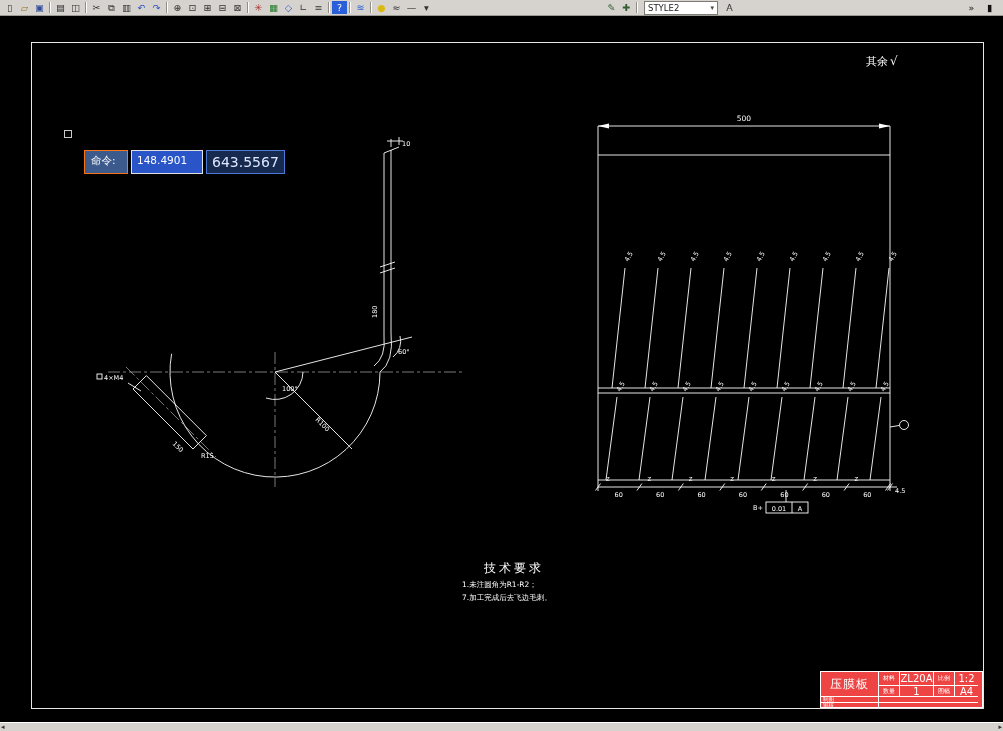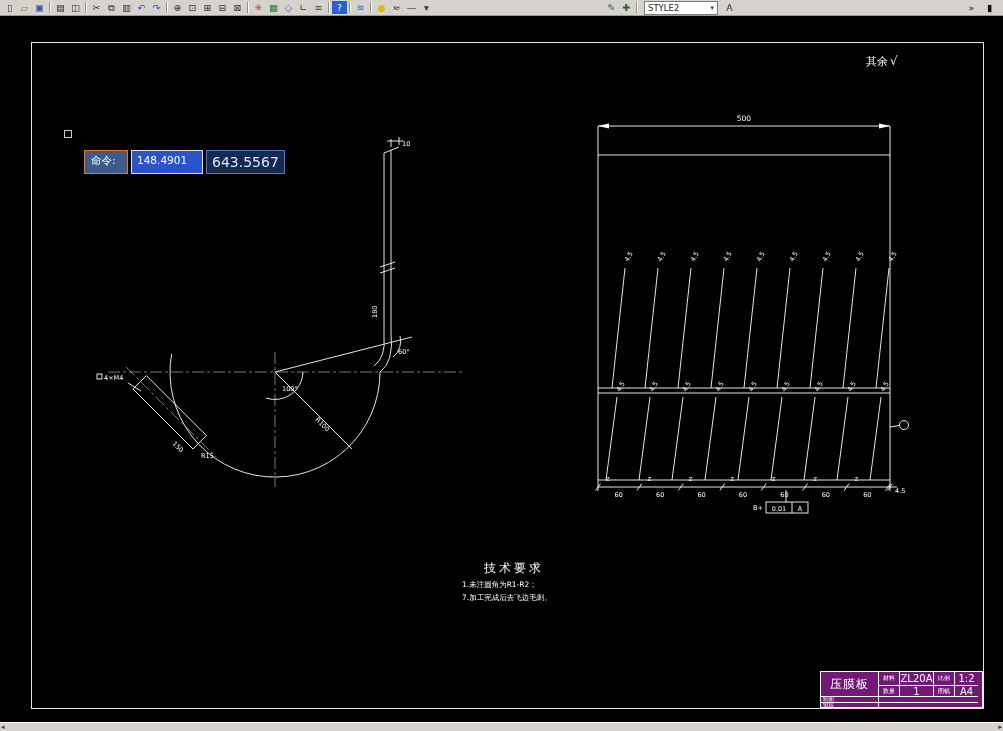--- a/index.html
+++ b/index.html
@@ -46,21 +46,21 @@
 
   .techreq{position:absolute;left:462px;top:560px;color:#fff;z-index:5}
   .tech-title{font-size:12px;letter-spacing:3px;margin-left:22px}
   .tech-line{font-size:7.5px;margin-top:3px}
   .tech-line:first-of-type{margin-top:16px}
 
   
   .tblock{position:absolute;left:820px;top:671px;width:163px;height:37px;
           border:1.5px solid #fff;z-index:5;color:#fff;display:grid;
           grid-template-columns:57px 21px 34px 21px 24px;
-          grid-template-rows:13px 11px 6px 6px;box-sizing:border-box;background:#701a75}
+          grid-template-rows:13px 11px 6px 6px;box-sizing:border-box;background:#ef4444}
   .tc{border-left:1px solid #fff;border-top:1px solid #fff;display:flex;
       align-items:center;justify-content:center;overflow:hidden}
   .tc.first{border-left:none}.tc.toprow{border-top:none}
   .tc-name{grid-row:1/3;grid-column:1;font-size:12px;letter-spacing:1px}
   .lab{font-size:6px}.val{font-size:10px}
   .signcell{grid-column:1;font-size:5.5px;justify-content:flex-start;padding-left:2px}
   .signrest{grid-column:2/6}
 
   
   .hscroll{position:absolute;left:0;bottom:0;width:1003px;height:9px;background:#d6d3ce;

